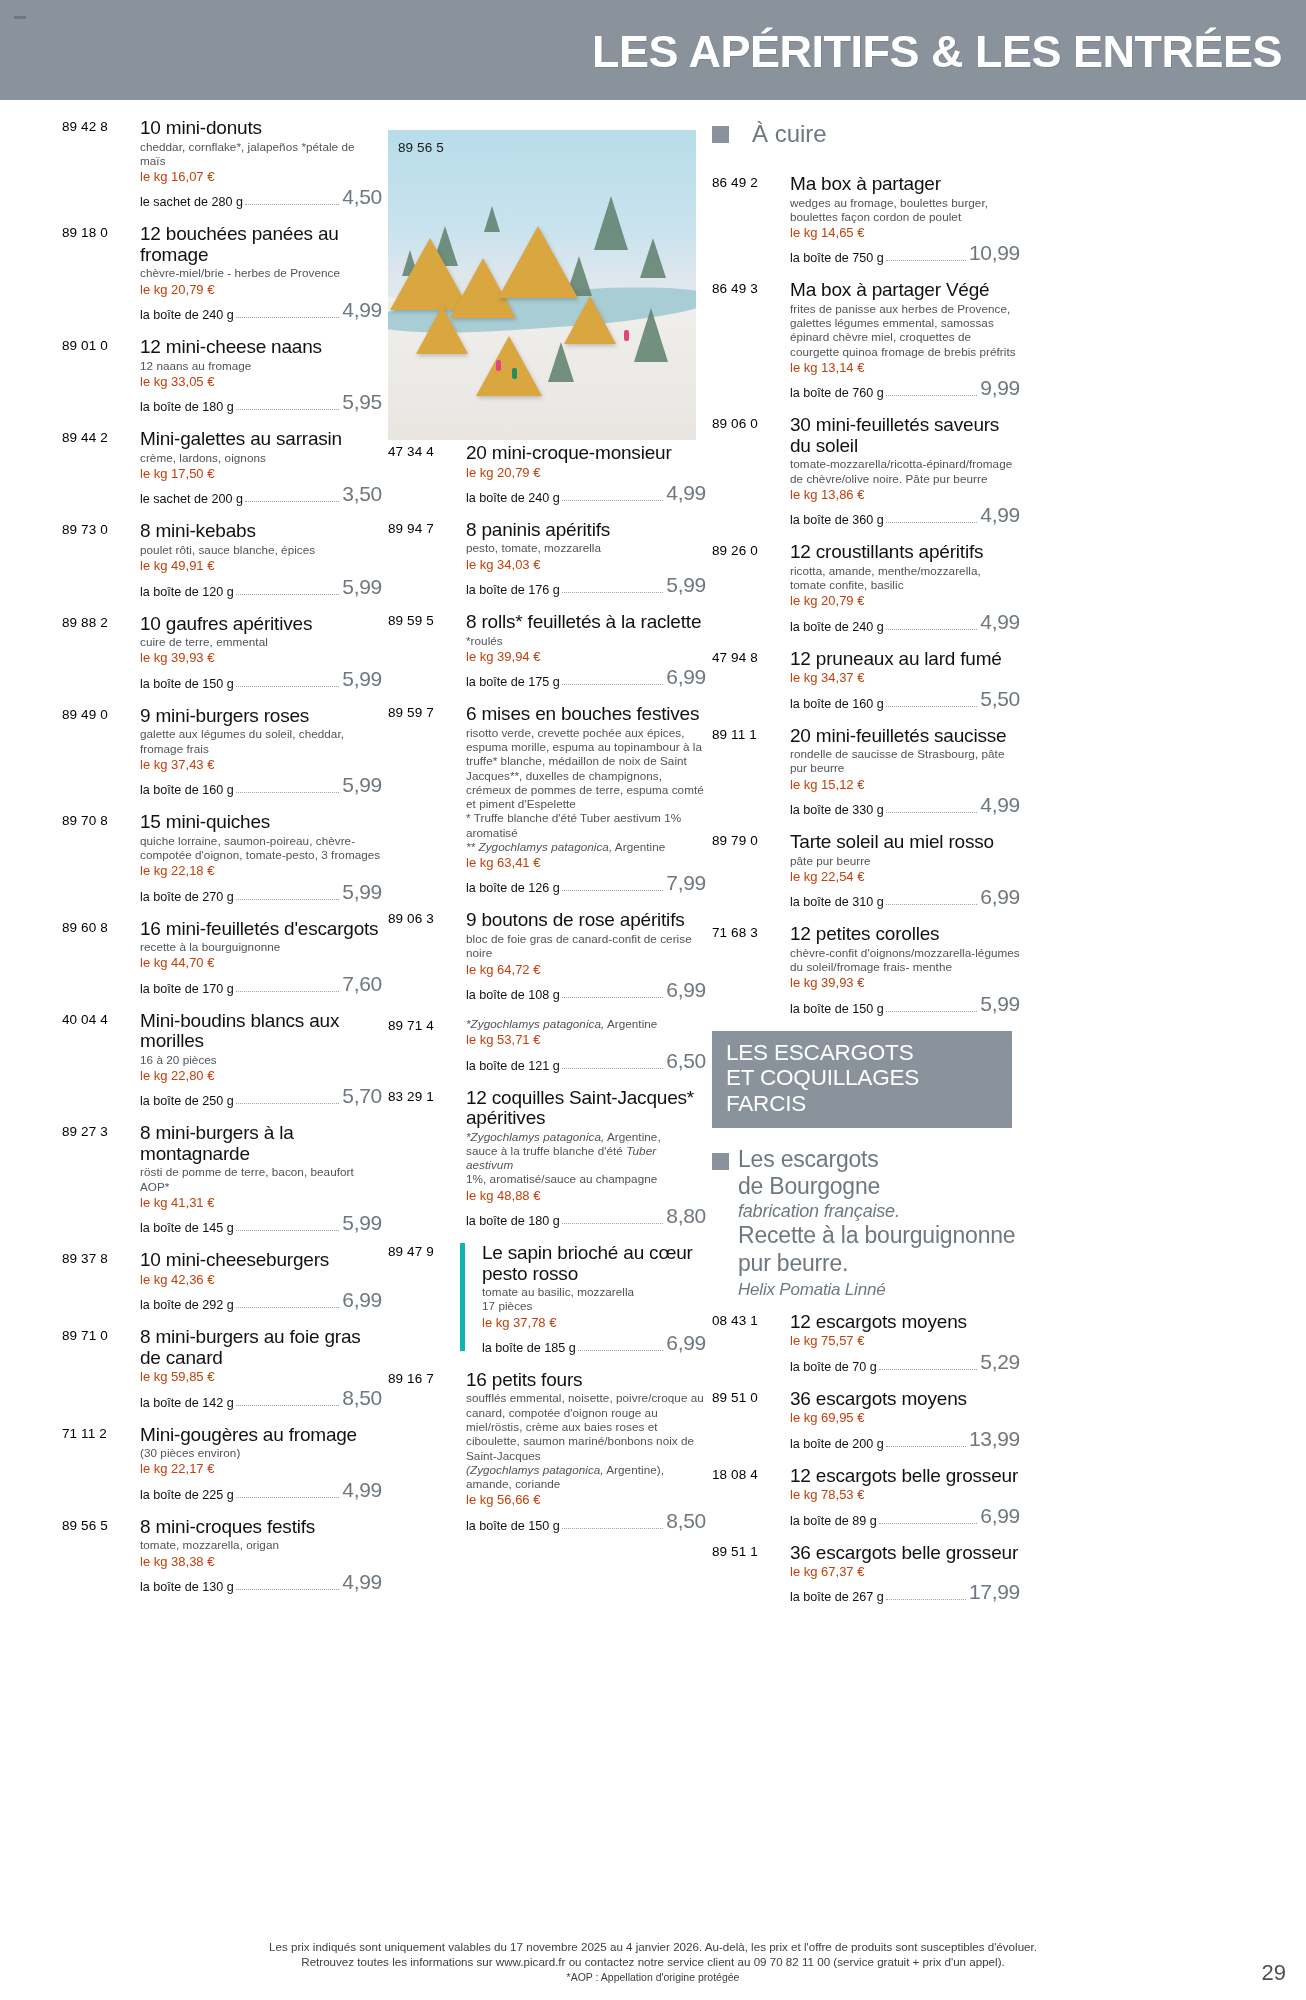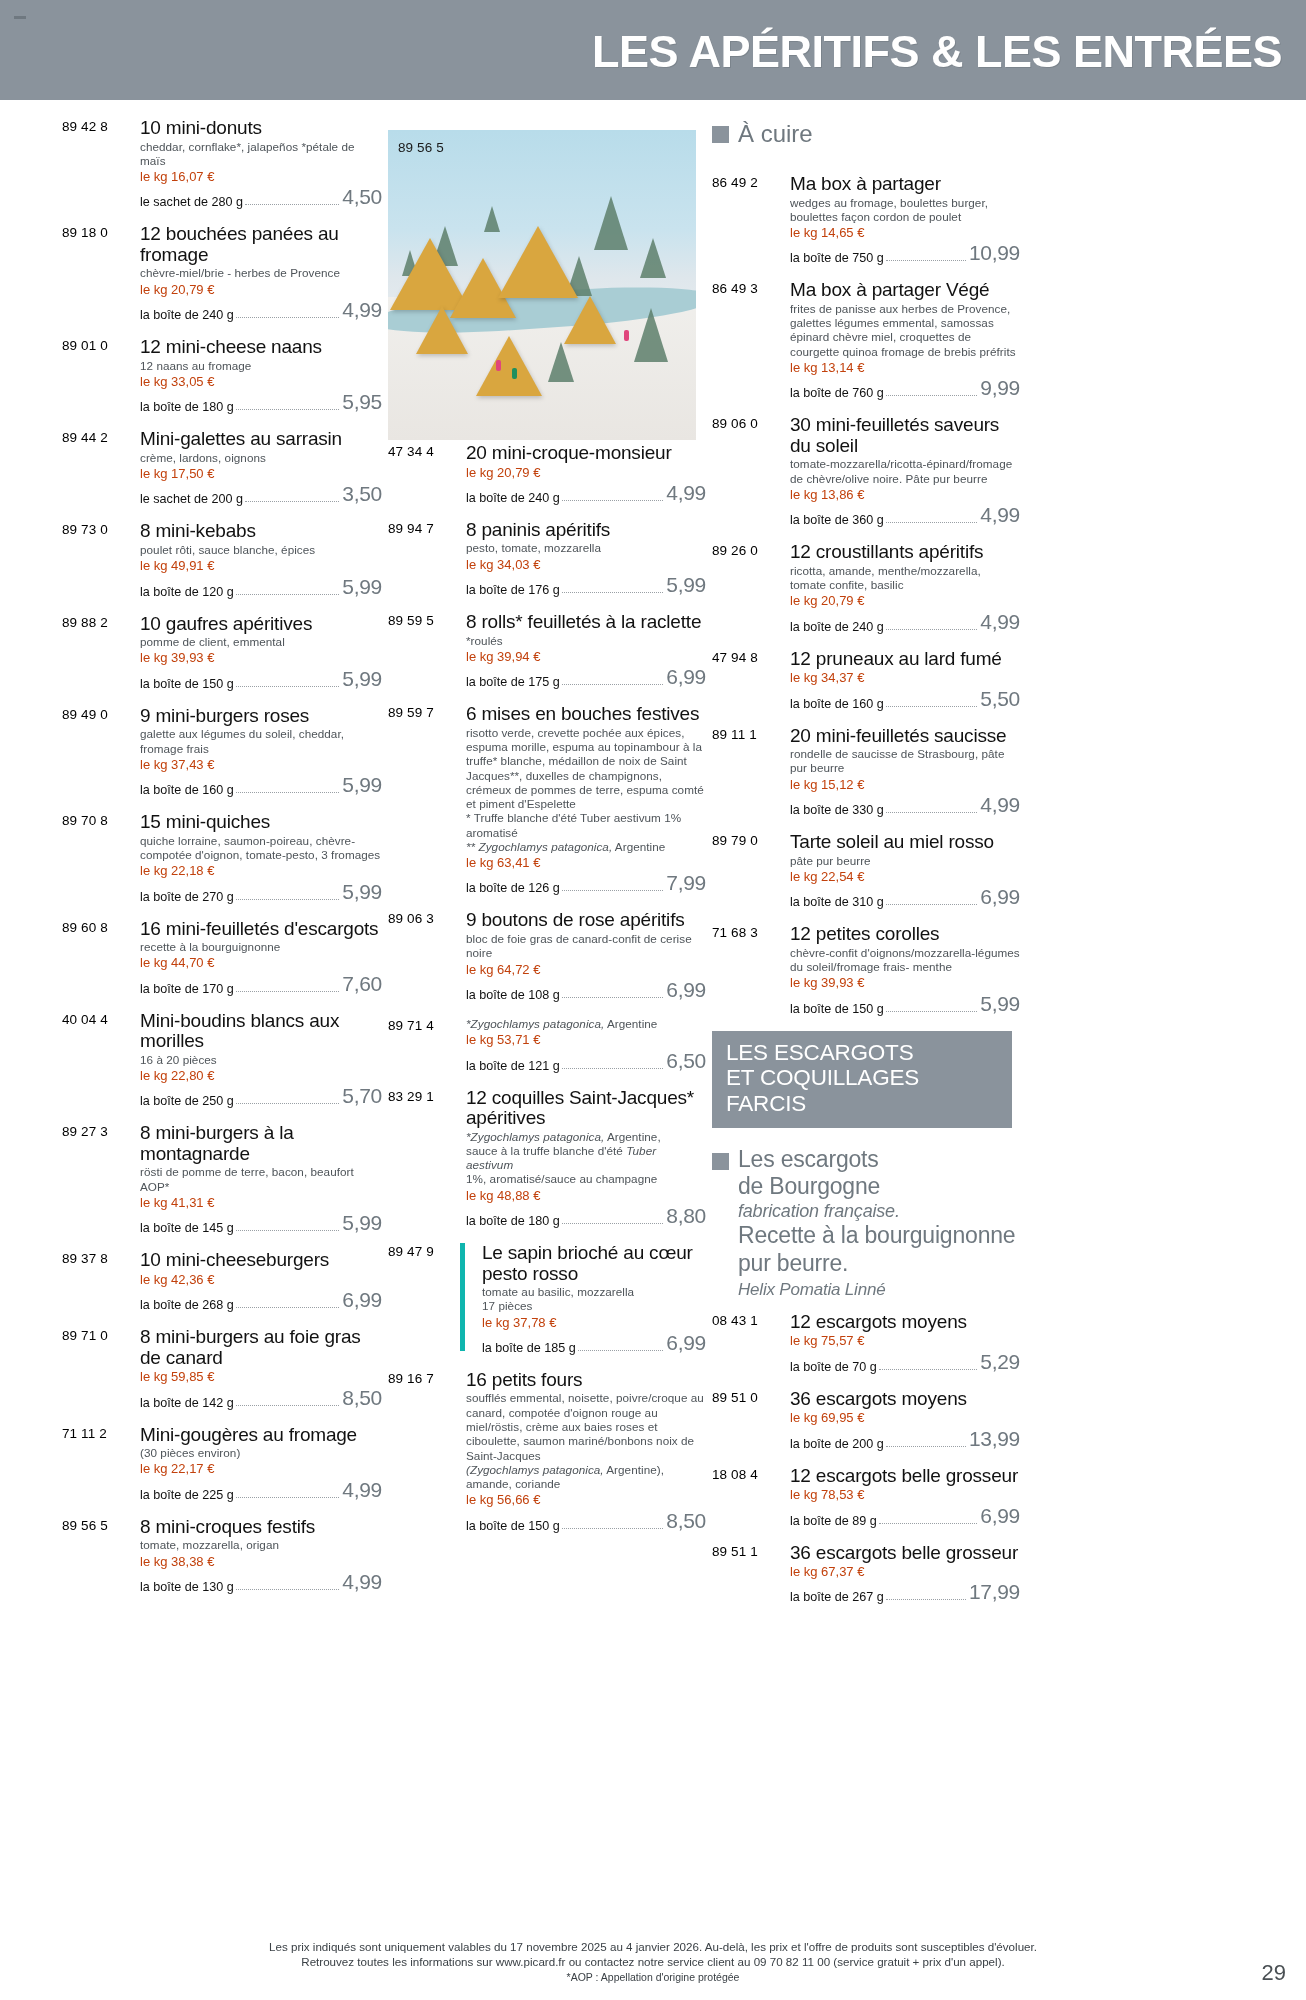--- a/index.html
+++ b/index.html
@@ -62,21 +62,21 @@
     border-bottom: 1.5px dotted #9aa0a5;
     margin: 0 3px 4px 2px;
   }
   .priceline .price {
     font-size: 21px; color: #6f787f; white-space: nowrap;
     letter-spacing: -0.3px;
   }
 
   
   .sec-label {
-    display: flex; align-items: center; gap: 9px;
+    display: flex; align-items: center; gap: 23px;
     font-size: 24px; color: #6f787f; margin-bottom: 26px; margin-top: 2px;
   }
   .sec-sq {
     width: 17px; height: 17px; background: #8a939c; display: inline-block;
   }
 
   
   .banner {
     background: #8a939c; color: #fff; padding: 9px 14px 11px 14px;
     font-size: 22.5px; line-height: 1.14; letter-spacing: -0.2px;
@@ -244,21 +244,21 @@
             <span class="pl-label">la boîte de 120 g</span>
             <span class="dots"></span>
             <span class="price">5,99</span>
           </div>
         </div>
       </div>
       <div class="prod">
         <span class="ref">89 88 2</span>
         <div class="">
           <div class="name">10 gaufres apéritives</div>
-          <div class="desc">pomme de client, emmental</div>
+          <div class="desc">cuire de terre, emmental</div>
           <div class="kg">le kg 39,93 €</div>
           <div class="priceline">
             <span class="pl-label">la boîte de 150 g</span>
             <span class="dots"></span>
             <span class="price">5,99</span>
           </div>
         </div>
       </div>
       <div class="prod">
         <span class="ref">89 49 0</span>
@@ -324,21 +324,21 @@
             <span class="price">5,99</span>
           </div>
         </div>
       </div>
       <div class="prod">
         <span class="ref">89 37 8</span>
         <div class="">
           <div class="name">10 mini-cheeseburgers</div>
           <div class="kg">le kg 42,36 €</div>
           <div class="priceline">
-            <span class="pl-label">la boîte de 268 g</span>
+            <span class="pl-label">la boîte de 292 g</span>
             <span class="dots"></span>
             <span class="price">6,99</span>
           </div>
         </div>
       </div>
       <div class="prod">
         <span class="ref">89 71 0</span>
         <div class="">
           <div class="name">8 mini-burgers au foie gras de canard</div>
           <div class="kg">le kg 59,85 €</div>

